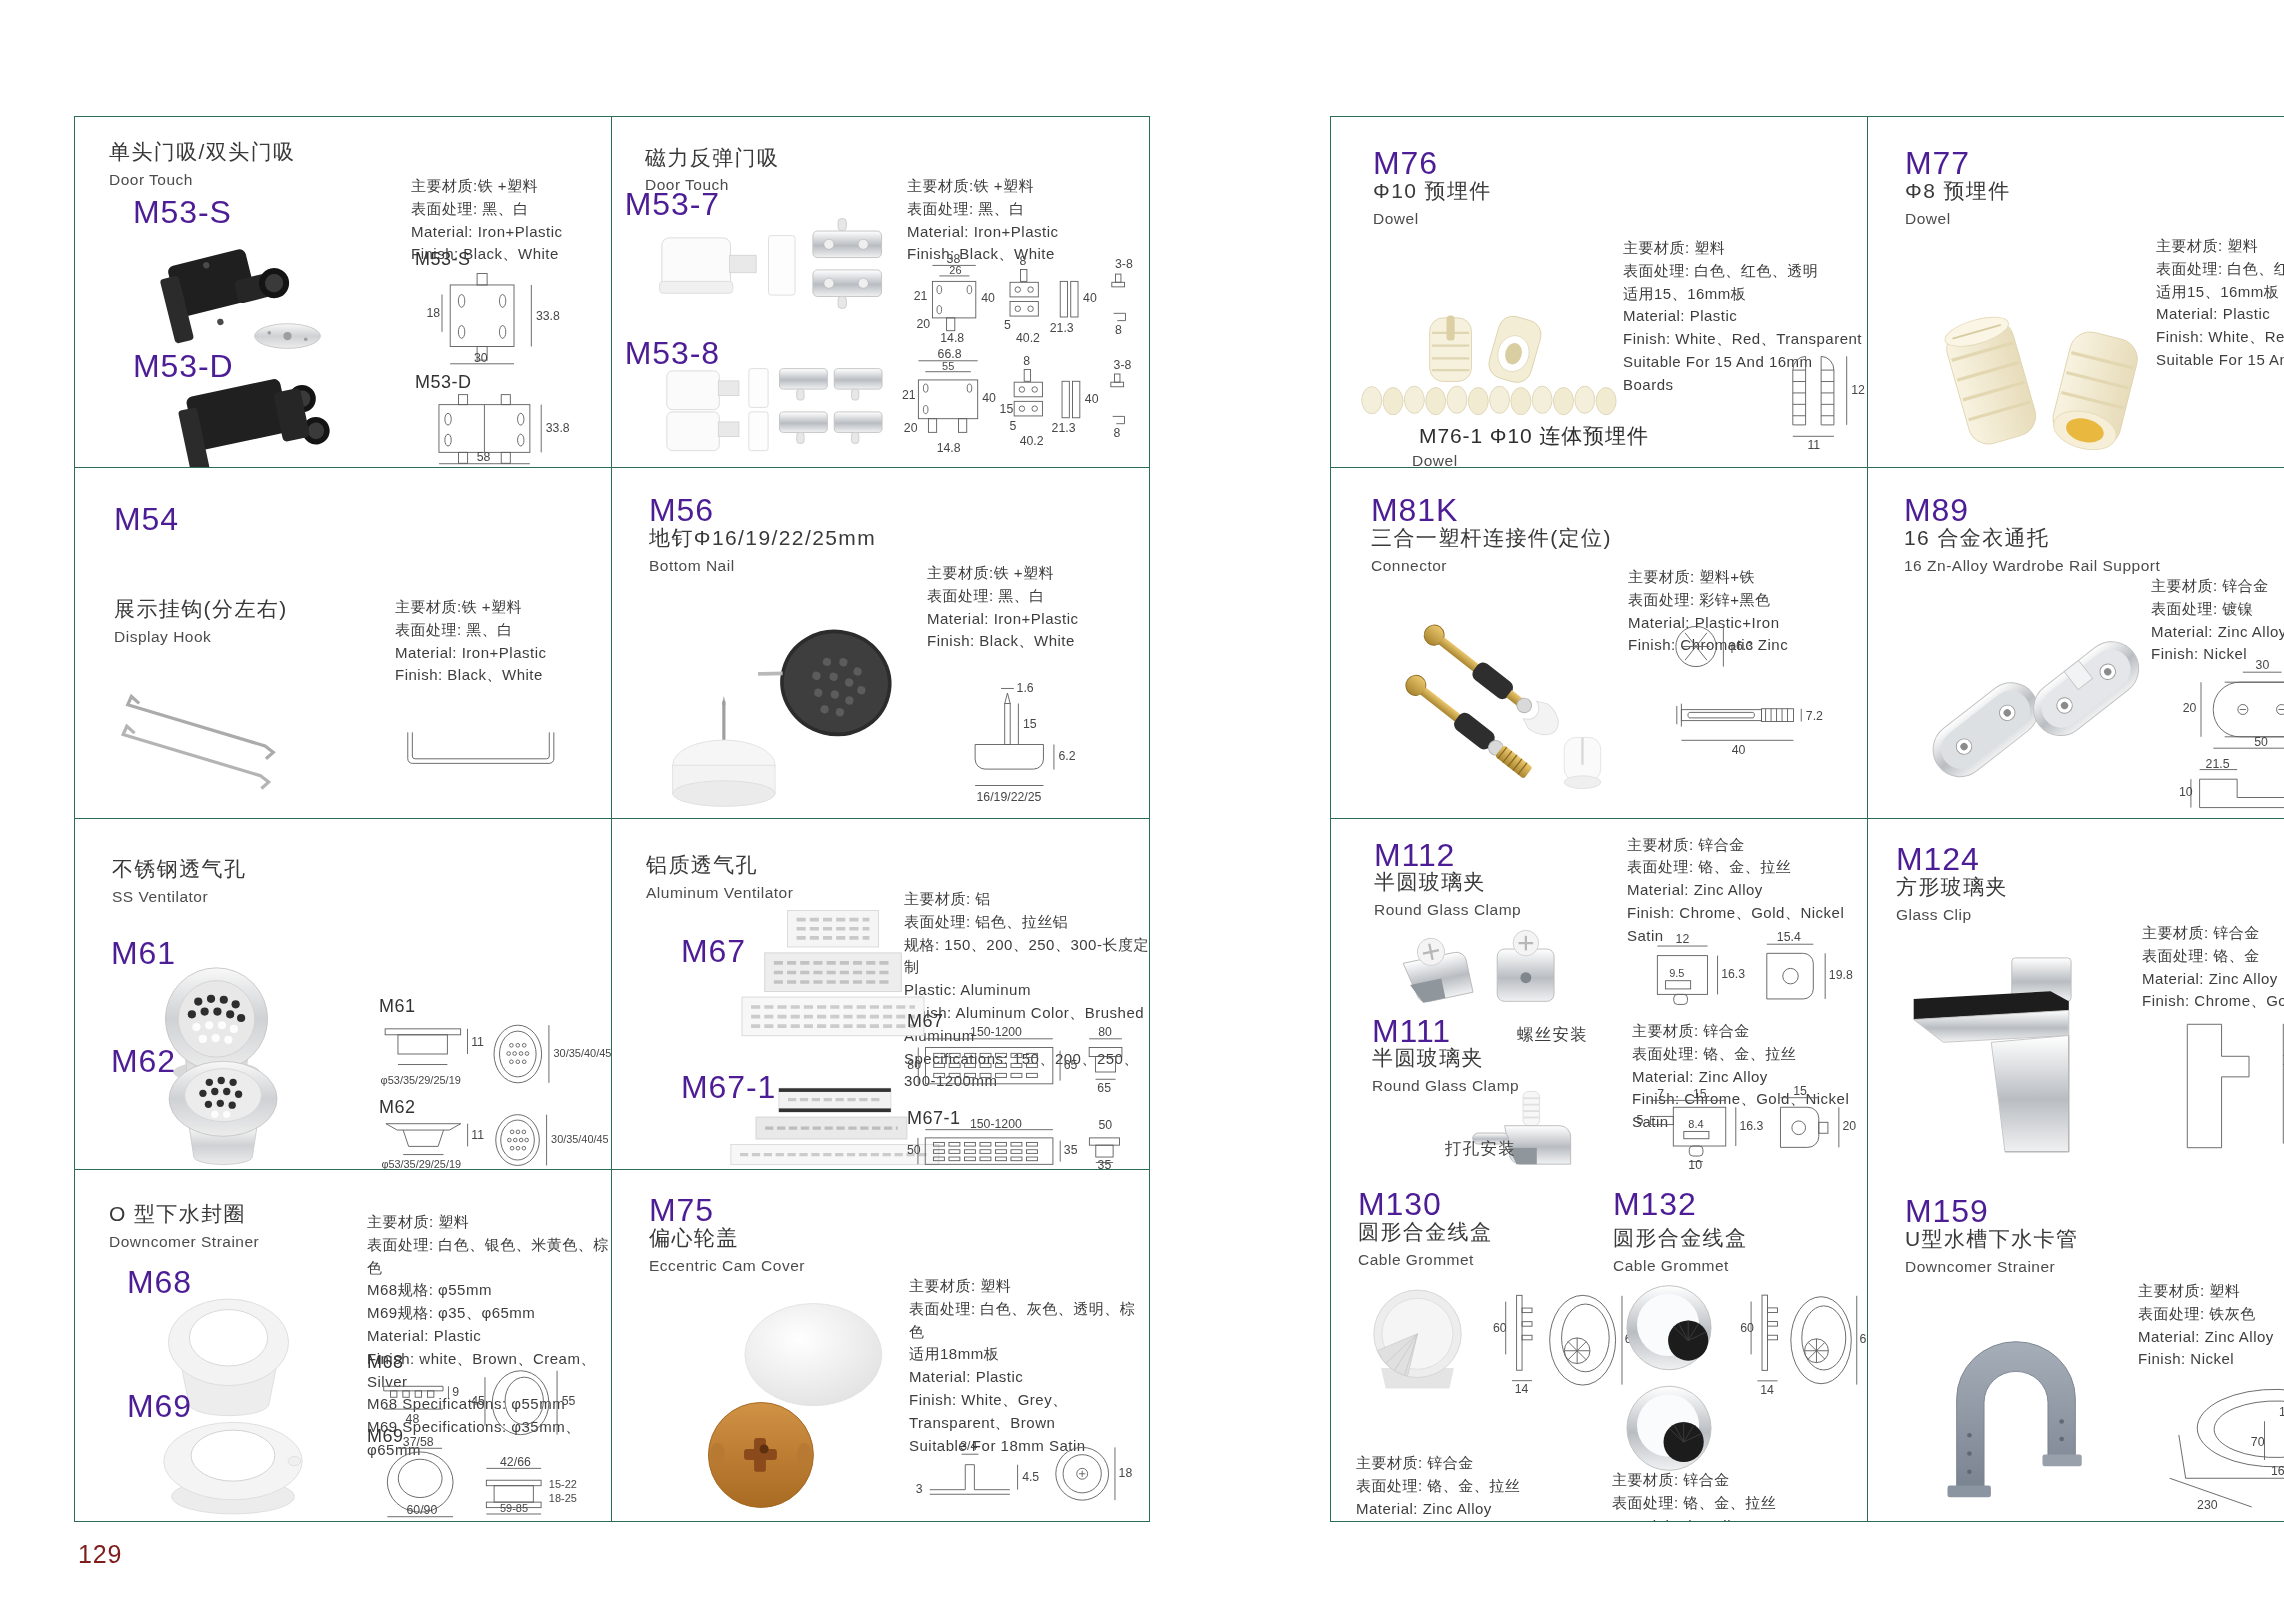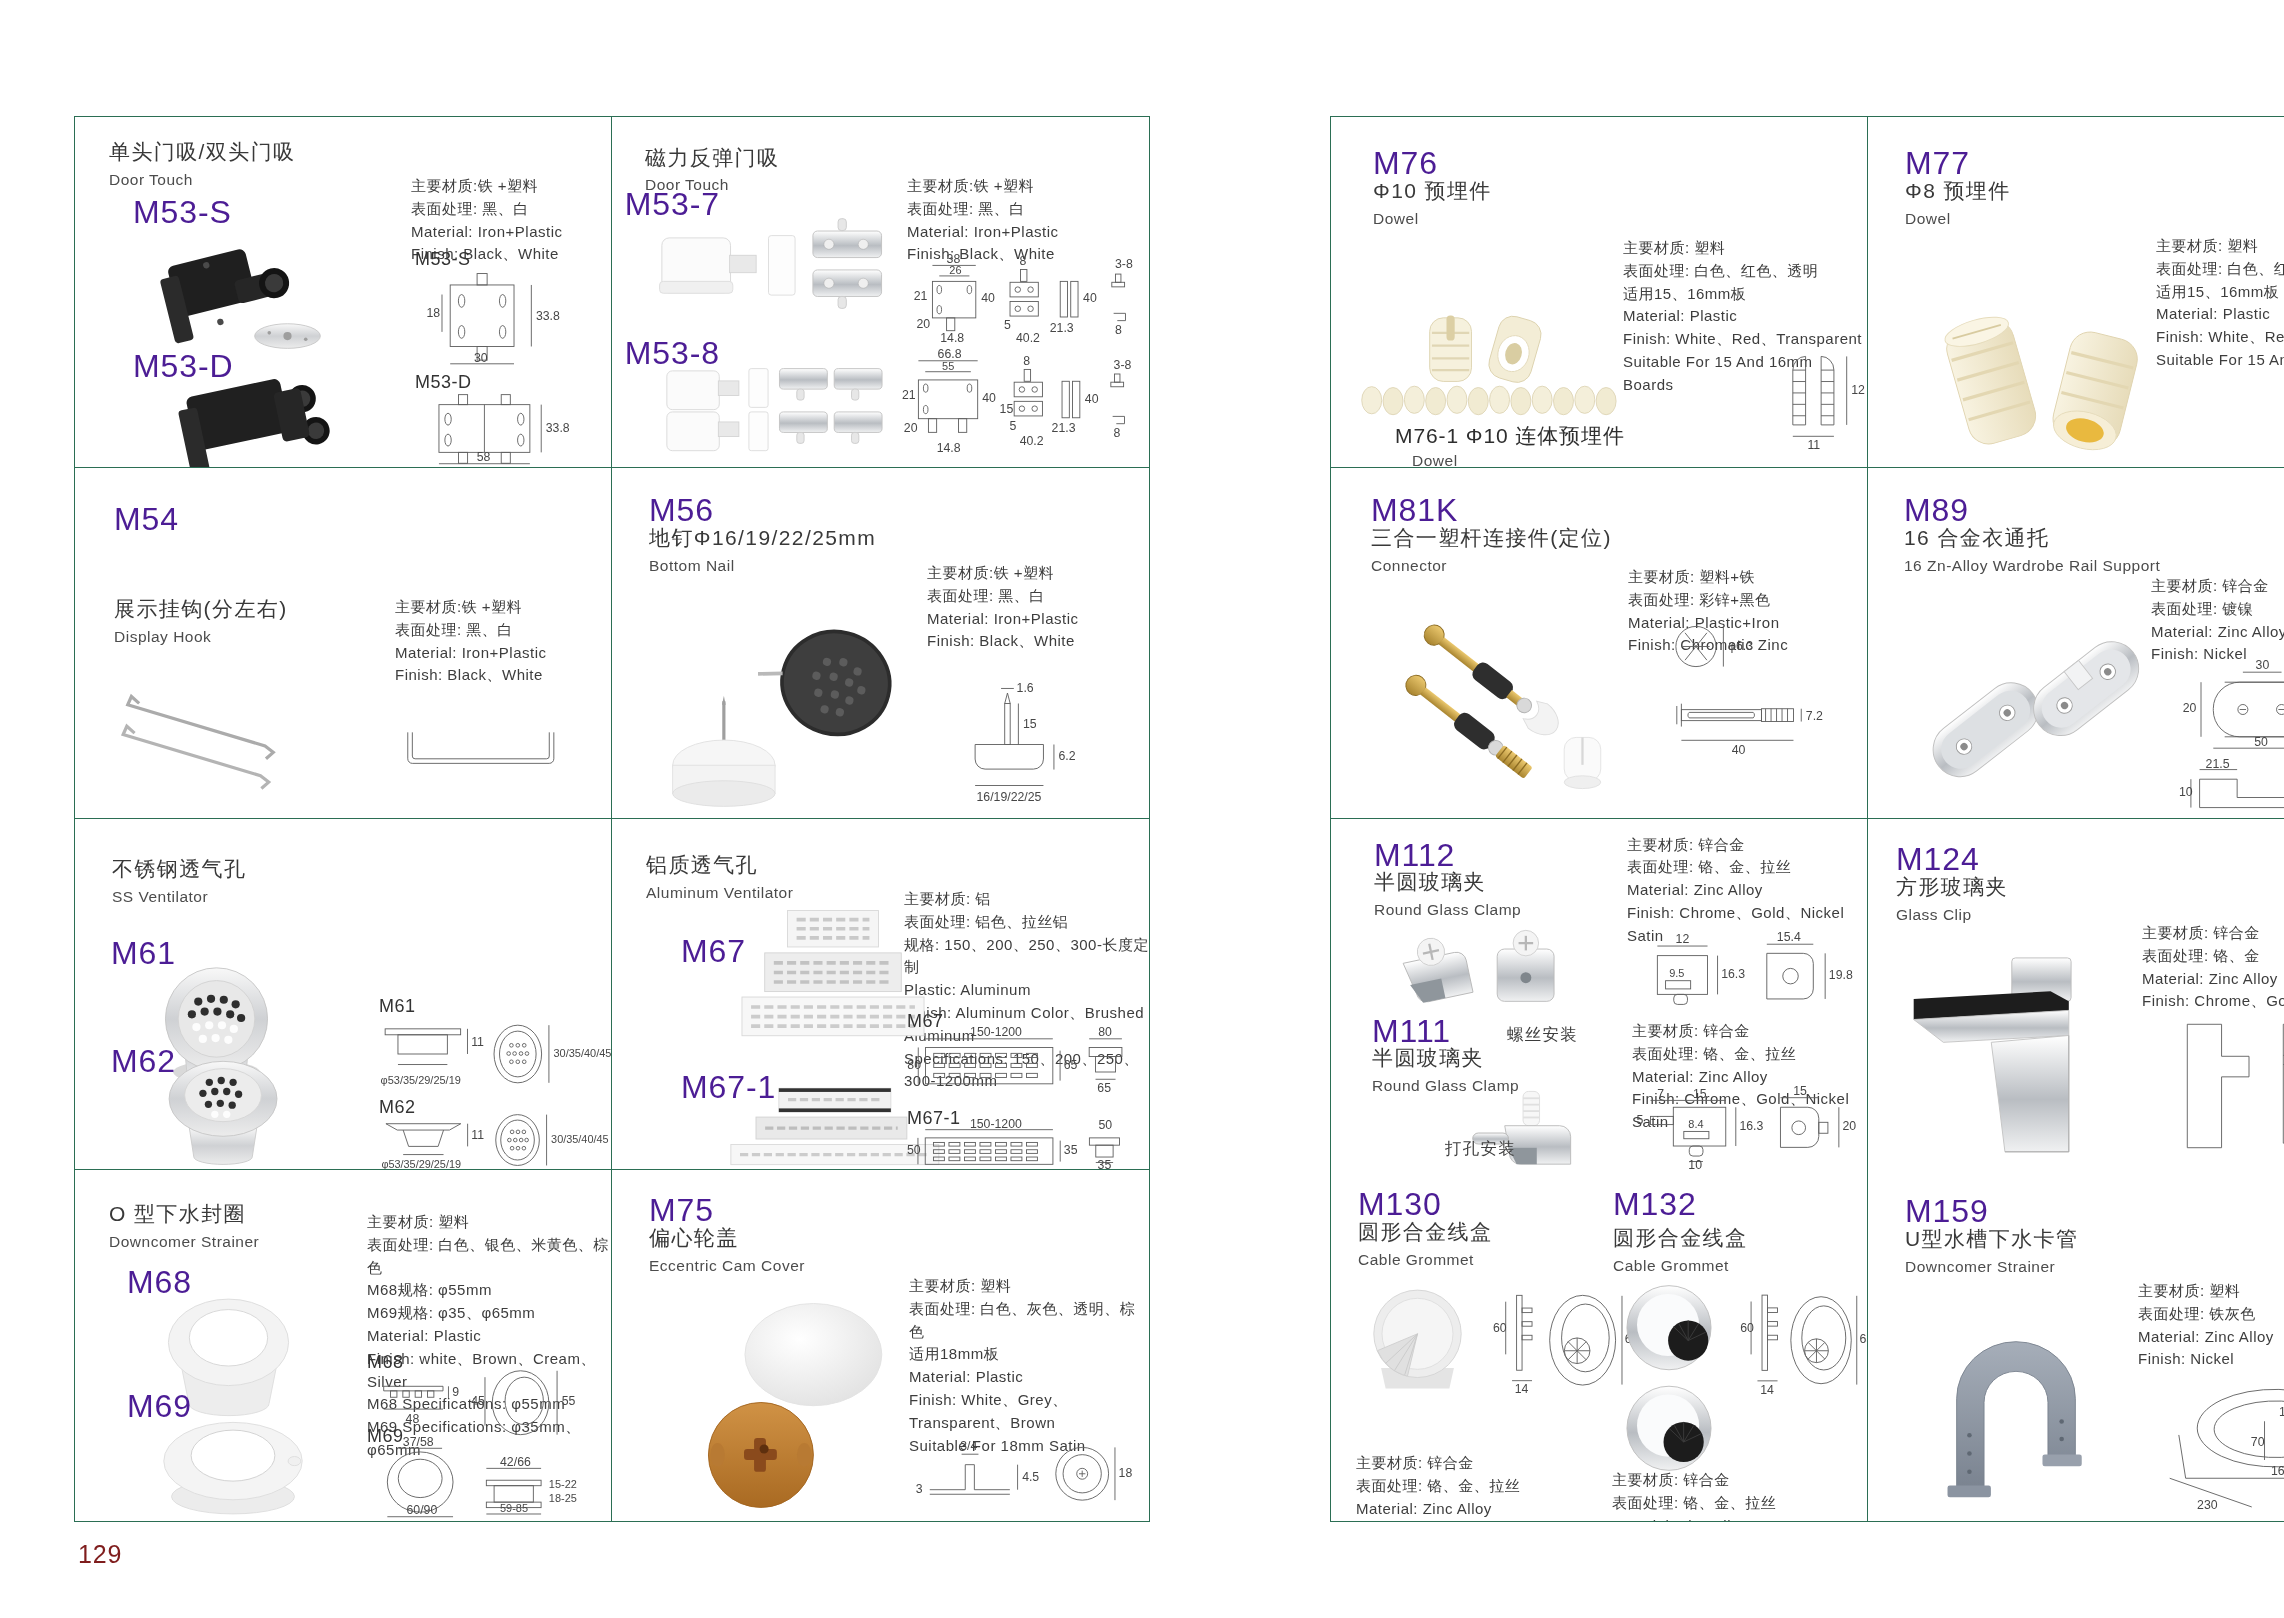--- a/index.html
+++ b/index.html
@@ -689,21 +689,21 @@
         <ellipse cx="169" cy="40" rx="22" ry="30" fill="#f1ebd2" stroke="#ded5b6" stroke-width="2"></ellipse>
         <ellipse cx="216" cy="37" rx="22" ry="30" fill="#f4efda" stroke="#ded5b6" stroke-width="2"></ellipse>
         <ellipse cx="263" cy="40" rx="22" ry="30" fill="#f1ebd2" stroke="#ded5b6" stroke-width="2"></ellipse>
         <ellipse cx="310" cy="37" rx="22" ry="30" fill="#f4efda" stroke="#ded5b6" stroke-width="2"></ellipse>
         <ellipse cx="357" cy="40" rx="22" ry="30" fill="#f1ebd2" stroke="#ded5b6" stroke-width="2"></ellipse>
         <ellipse cx="404" cy="37" rx="22" ry="30" fill="#f4efda" stroke="#ded5b6" stroke-width="2"></ellipse>
         <ellipse cx="451" cy="40" rx="22" ry="30" fill="#f1ebd2" stroke="#ded5b6" stroke-width="2"></ellipse>
         <ellipse cx="498" cy="37" rx="22" ry="30" fill="#f4efda" stroke="#ded5b6" stroke-width="2"></ellipse>
         <ellipse cx="545" cy="40" rx="22" ry="30" fill="#f1ebd2" stroke="#ded5b6" stroke-width="2"></ellipse>
     </svg>
-    <div class="abs sub-code" style="left:64px;top:305px">M76-1 Φ10 连体预埋件</div>
+    <div class="abs sub-code" style="left:88px;top:305px">M76-1 Φ10 连体预埋件</div>
     <div class="abs en-sub" style="left:81px;top:330px">Dowel</div>
     <svg class="abs draw" style="left:448px;top:228px" width="87" height="105" viewBox="0 0 190 230">
       <path d="M30,175 v-120 a28,30 0 0 1 28,-30 v150 z"></path>
       <path d="M120,175 v-120 a28,30 0 0 0 -28,-30 v150 z"></path>
       <g class="thin">
           <line x1="30" y1="55" x2="58" y2="55"></line>
           <line x1="30" y1="80" x2="58" y2="80"></line>
           <line x1="30" y1="105" x2="58" y2="105"></line>
           <line x1="30" y1="130" x2="58" y2="130"></line>
           <line x1="30" y1="155" x2="58" y2="155"></line>
@@ -901,21 +901,21 @@
           <line x1="120" y1="40" x2="120" y2="76" stroke="#b7b7b7" stroke-width="5"></line>
       </g>
       <g>
         <rect x="255" y="55" width="125" height="115" rx="16" fill="url(#gChrome)" stroke="#b9b9b9" stroke-width="2"></rect>
         <circle cx="318" cy="42" r="28" fill="#f4f4f4" stroke="#cfcfcf" stroke-width="2"></circle>
         <line x1="302" y1="42" x2="334" y2="42" stroke="#b7b7b7" stroke-width="5"></line>
           <line x1="318" y1="26" x2="318" y2="58" stroke="#b7b7b7" stroke-width="5"></line>
         <circle cx="318" cy="118" r="12" fill="#7f868c"></circle>
       </g>
     </svg>
-    <div class="abs note" style="left:176px;top:205px">螺丝安装</div>
+    <div class="abs note" style="left:186px;top:205px">螺丝安装</div>
     <svg class="abs draw" style="left:299px;top:116px" width="228" height="80" viewBox="0 0 500 175">
       <rect x="60" y="45" width="110" height="85"></rect>
       <rect x="78" y="100" width="55" height="18" class="thin"></rect>
       <rect x="96" y="130" width="30" height="22" rx="8"></rect>
       <line x1="60" y1="24" x2="170" y2="24"></line>
       <text x="100" y="18">12</text>
       <text x="86" y="92" class="sm">9.5</text>
       <line x1="192" y1="45" x2="192" y2="130" class="thin"></line>
       <text x="200" y="95">16.3</text>
       <path d="M300,40 h80 a22,22 0 0 1 22,22 v56 a22,22 0 0 1 -22,22 h-80 z"></path>

